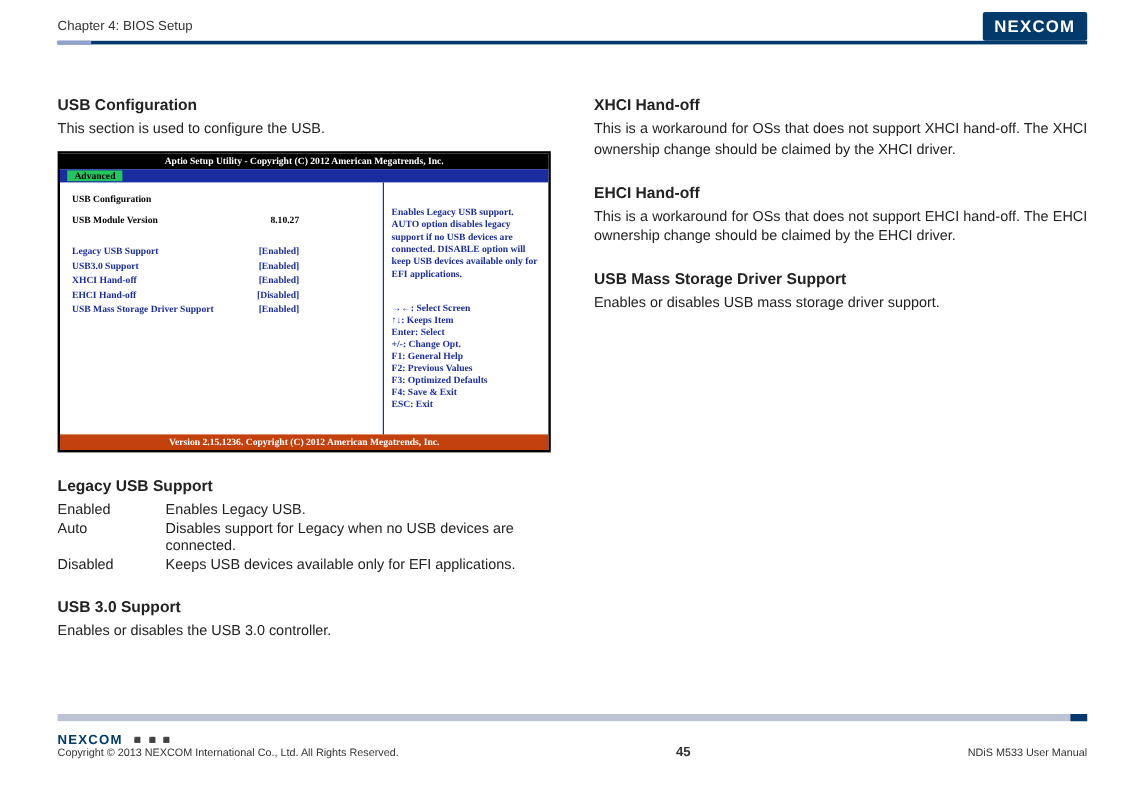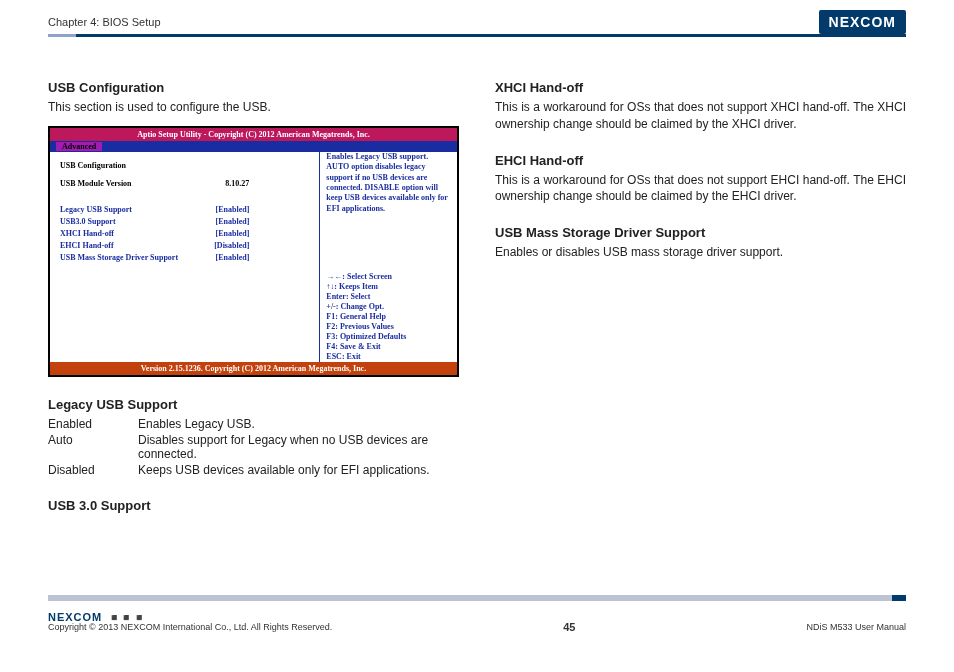--- a/index.html
+++ b/index.html
@@ -14,26 +14,26 @@
   .rule::before { content:""; position:absolute; left:0; top:-0px; width:28px; height:3px; background:#8fa1cc;}
   
   .main { position:absolute; top:60px; left:48px; right:48px; bottom:40px; display:flex; gap:36px; }
   .col { flex:1 1 0; }
   .section-title { font-size:13px; font-weight:700; margin-top:20px; margin-bottom:4px; }
   .section-text { font-size:12px; line-height:1.4; margin-bottom:10px; text-align:justify; }
   table.kv { font-size:12px; border-collapse:collapse; }
   table.kv td { padding:1px 6px 1px 0; vertical-align:top; }
   
   .bios { margin-top:10px; border:2px solid #000; width:100%; font-family:"Times New Roman", serif; font-size:8px; color:#000; }
-  .bios-titlebar { background:#be185d; color:#fff; text-align:center; font-weight:700; padding:2px 0; }
+  .bios-titlebar { background:#000000; color:#fff; text-align:center; font-weight:700; padding:2px 0; }
   .bios-tabbar { background:#1a2da0; color:#fff; padding:1px 6px; font-size:8px; }
-  .bios-tabbar .tab { background:#a21caf; color:#000; padding:0 6px; font-weight:700; }
+  .bios-tabbar .tab { background:#22c55e; color:#000; padding:0 6px; font-weight:700; }
   .bios-body { display:flex; min-height:210px; }
   .bios-left { flex:2; padding:8px 10px; }
-  .bios-right { flex:1; border-left:1.5px solid #1a2da0; padding:0 6px; color:#1a2da0; font-weight:700; display:flex; flex-direction:column; justify-content:space-between;}
+  .bios-right { flex:1; border-left:1.5px solid #1a2da0; padding:20px 6px; color:#1a2da0; font-weight:700; display:flex; flex-direction:column; justify-content:space-between;}
   .bios-left .row { display:flex; justify-content:space-between; color:#1a2da0; font-weight:700; line-height:1.5; }
   .bios-left .row.plain { color:#000; }
   .bios-left .spacer { height:14px; }
   .bios-footer { background:#c2410c; color:#fff; text-align:center; padding:2px 0; font-weight:700; }
   .hint-block { line-height:1.3; }
   .nav-block { line-height:1.25; margin-top:10px; color:#1a2da0;}
   
   .ftr-rule { position:absolute; bottom:32px; left:48px; right:48px; height:6px; background:#bcc4d4; }
   .ftr-mark { position:absolute; bottom:32px; right:48px; width:14px; height:6px; background:#013a6b;}
   .ftr { position:absolute; bottom:10px; left:48px; right:48px; display:flex; justify-content:space-between; align-items:center; font-size:9px; color:#333;}
@@ -128,20 +128,21 @@
         <td>Disables support for Legacy when no USB devices are connected.</td>
       </tr>
       <tr>
         <td>Disabled</td>
         <td>Keeps USB devices available only for EFI applications.</td>
       </tr>
     </tbody>
         </table>
 
     <div class="section-title">USB 3.0 Support</div>
+    <div class="section-text">Enables or disables the USB 3.0 controller.</div>
   </div>
 
   <div class="col">
     <div class="section-title">XHCI Hand-off</div>
     <div class="section-text">This is a workaround for OSs that does not support XHCI hand-off. The XHCI ownership change should be claimed by the XHCI driver.</div>
 
     <div class="section-title">EHCI Hand-off</div>
     <div class="section-text">This is a workaround for OSs that does not support EHCI hand-off. The EHCI ownership change should be claimed by the EHCI driver.</div>
 
     <div class="section-title">USB Mass Storage Driver Support</div>

